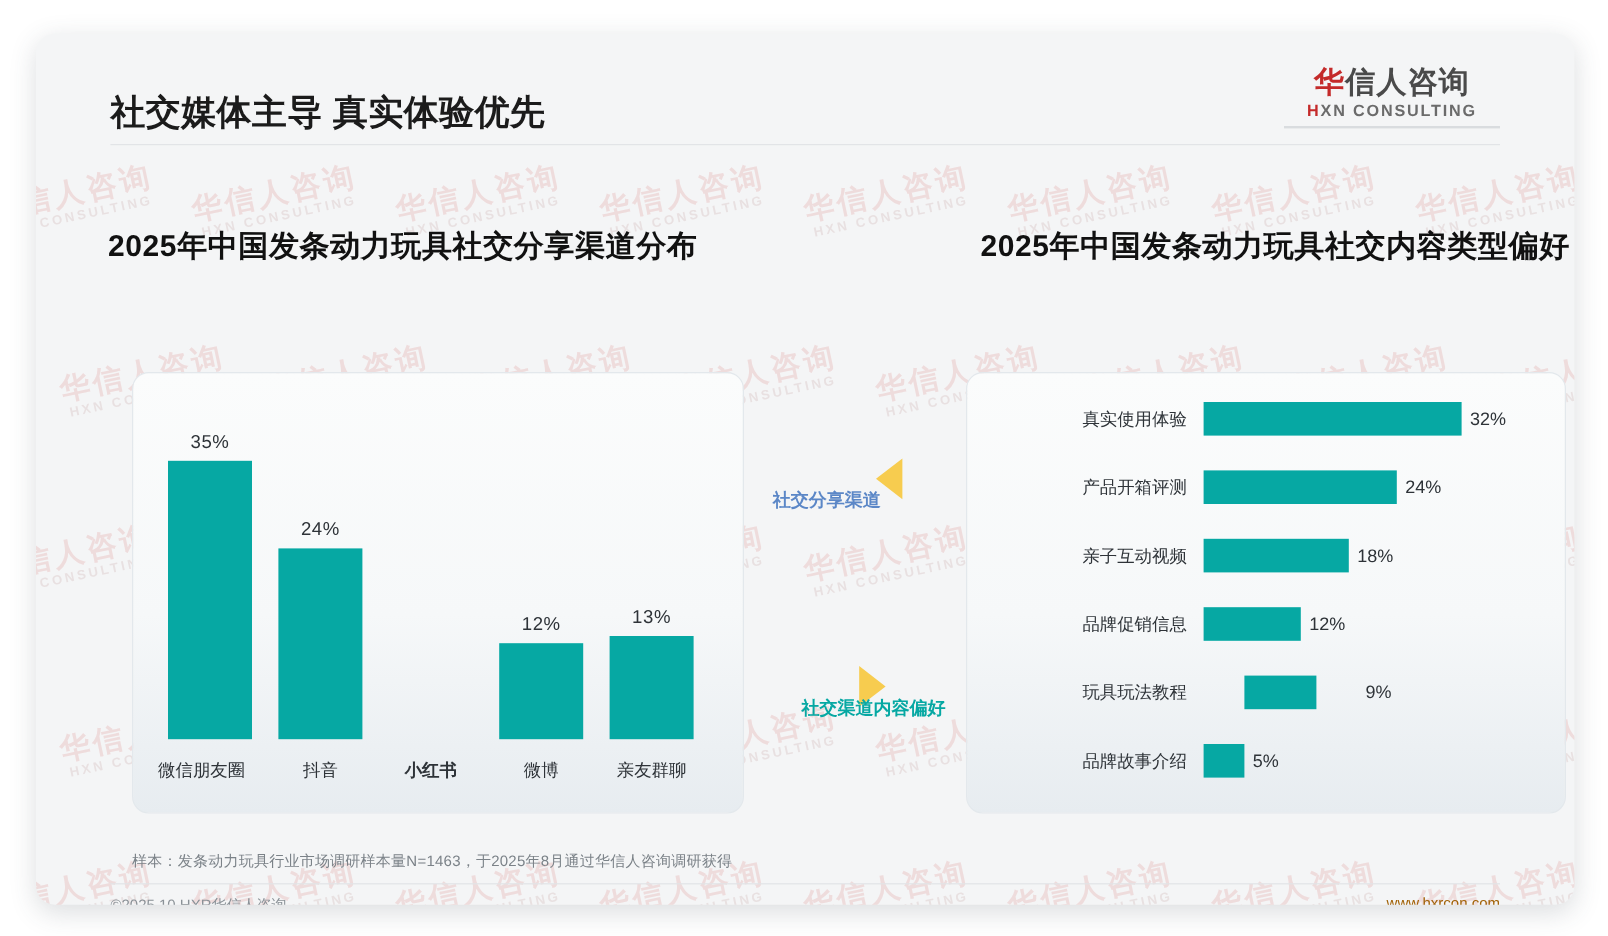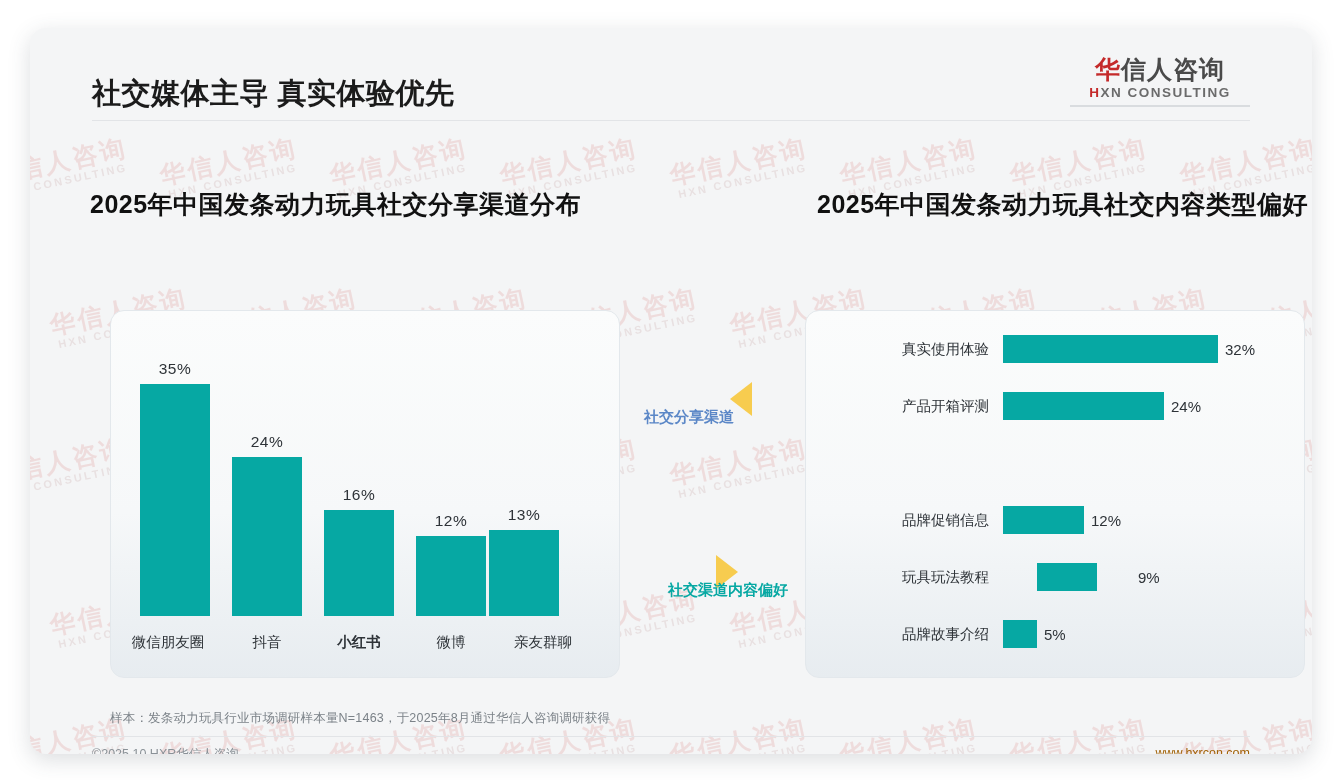--- a/index.html
+++ b/index.html
@@ -462,47 +462,48 @@
       <div class="vbar-col" style="left: 28px; height: 258px;">
         <div class="vbar-val" style="bottom: 238px;">35%</div>
         <div class="vbar-rect" style="height: 232px; background: rgb(6, 168, 163);"></div>
       </div>
       <div class="vbar-cat" style="left: 4px;">微信朋友圈</div>
       <div class="vbar-col" style="left: 120px; height: 185px;">
         <div class="vbar-val" style="bottom: 165px;">24%</div>
         <div class="vbar-rect" style="height: 159px; background: rgb(6, 168, 163);"></div>
       </div>
       <div class="vbar-cat" style="left: 103px;">抖音</div>
-      <div class="vbar-col" style="left: 212px; height: 132px;">
-        <div class="vbar-val" style="bottom: 112px;">16%</div>
-        <div class="vbar-rect" style="height: 106px; background: rgb(6, 168, 163);"></div>
-      </div>
       <div class="vbar-cat" style="left: 195px; font-weight: bold;">小红书</div>
       <div class="vbar-col" style="left: 304px; height: 106px;">
         <div class="vbar-val" style="bottom: 86px;">12%</div>
         <div class="vbar-rect" style="height: 80px; background: rgb(6, 168, 163);"></div>
       </div>
       <div class="vbar-cat" style="left: 287px;">微博</div>
-      <div class="vbar-col" style="left: 377px; height: 112px; text-align: center;">
+      <div class="vbar-col" style="left: 396px; height: 112px; text-align: center;">
         <div class="vbar-val" style="bottom: 92px;">13%</div>
         <div class="vbar-rect" style="height: 86px; background: rgb(6, 168, 163);"></div>
       </div>
       <div class="vbar-cat" style="left: 379px;">亲友群聊</div>
     </div>
 
   <div id="hbar-plot">
       <div class="hbar-row" style="top: 22px;">
         <div class="hbar-cat">真实使用体验</div>
         <div class="hbar-rect" style="width: 215px; background: rgb(6, 168, 163);"></div>
         <div class="hbar-val">32%</div>
       </div>
       <div class="hbar-row" style="top: 79px;">
         <div class="hbar-cat">产品开箱评测</div>
         <div class="hbar-rect" style="width: 161px; background: rgb(6, 168, 163);"></div>
         <div class="hbar-val">24%</div>
+      </div>
+      <div class="hbar-row" style="top: 136px;">
+        <div class="hbar-cat">亲子互动视频</div>
+        <div class="hbar-rect" style="width: 121px; background: rgb(6, 168, 163);"></div>
+        <div class="hbar-val">18%</div>
       </div>
       <div class="hbar-row" style="top: 193px;">
         <div class="hbar-cat">品牌促销信息</div>
         <div class="hbar-rect" style="width: 81px; background: rgb(6, 168, 163);"></div>
         <div class="hbar-val">12%</div>
       </div>
       <div class="hbar-row" style="top: 250px; gap: 34px;">
         <div class="hbar-cat">玩具玩法教程</div>
         <div class="hbar-rect" style="width: 60px; background: rgb(6, 168, 163);"></div>
         <div class="hbar-val">9%</div>

